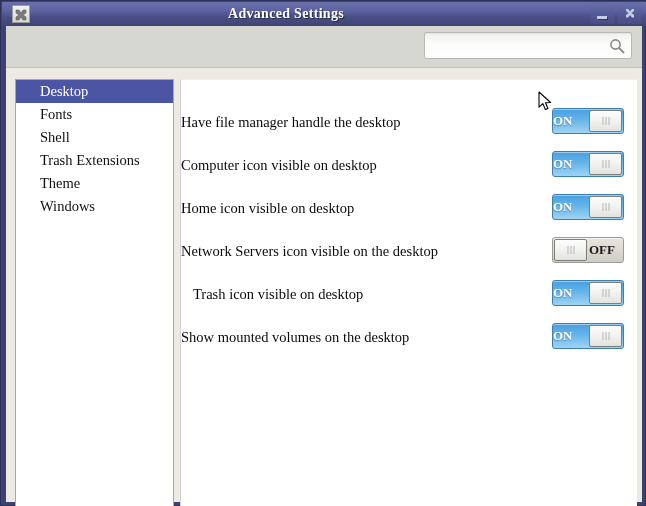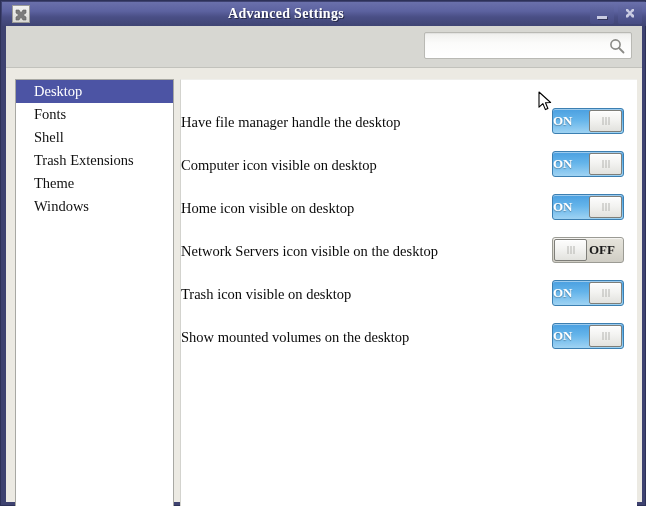--- a/index.html
+++ b/index.html
@@ -140,21 +140,21 @@
     width: 159px;
     height: 438px;
     background: #ffffff;
     border: 1px solid #a8a8a3;
     box-sizing: border-box;
     overflow: hidden;
   }
   .side-item {
     height: 23px;
     line-height: 23px;
-    padding-left: 18px;
+    padding-left: 24px;
     font-size: 14.5px;
     color: #101010;
     white-space: nowrap;
     overflow: hidden;
     cursor: default;
   }
   .side-item.selected {
     background: #4c54a4;
     color: #ffffff;
   }
@@ -378,21 +378,21 @@
             <span class="grip">
                 <i></i>
                 <i></i>
                 <i></i>
               </span>
           </div>
         </div>
       </div>
 
       <div class="row" style="top:200px;">
-        <div class="row-label" style="left:0;text-align:right;">Trash icon visible on desktop</div>
+        <div class="row-label" style="left:12px;text-align:right;">Trash icon visible on desktop</div>
         <div class="toggle on">
           <div class="toggle-text">ON</div>
           <div class="knob">
             <span class="grip">
                 <i></i>
                 <i></i>
                 <i></i>
               </span>
           </div>
         </div>

